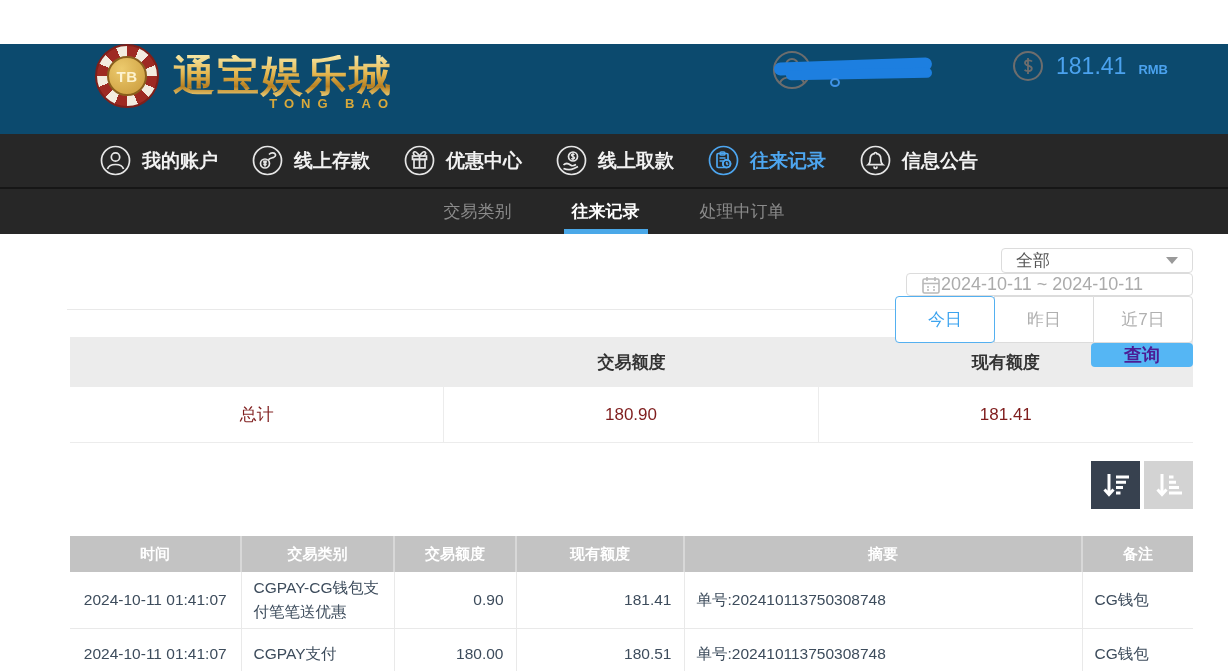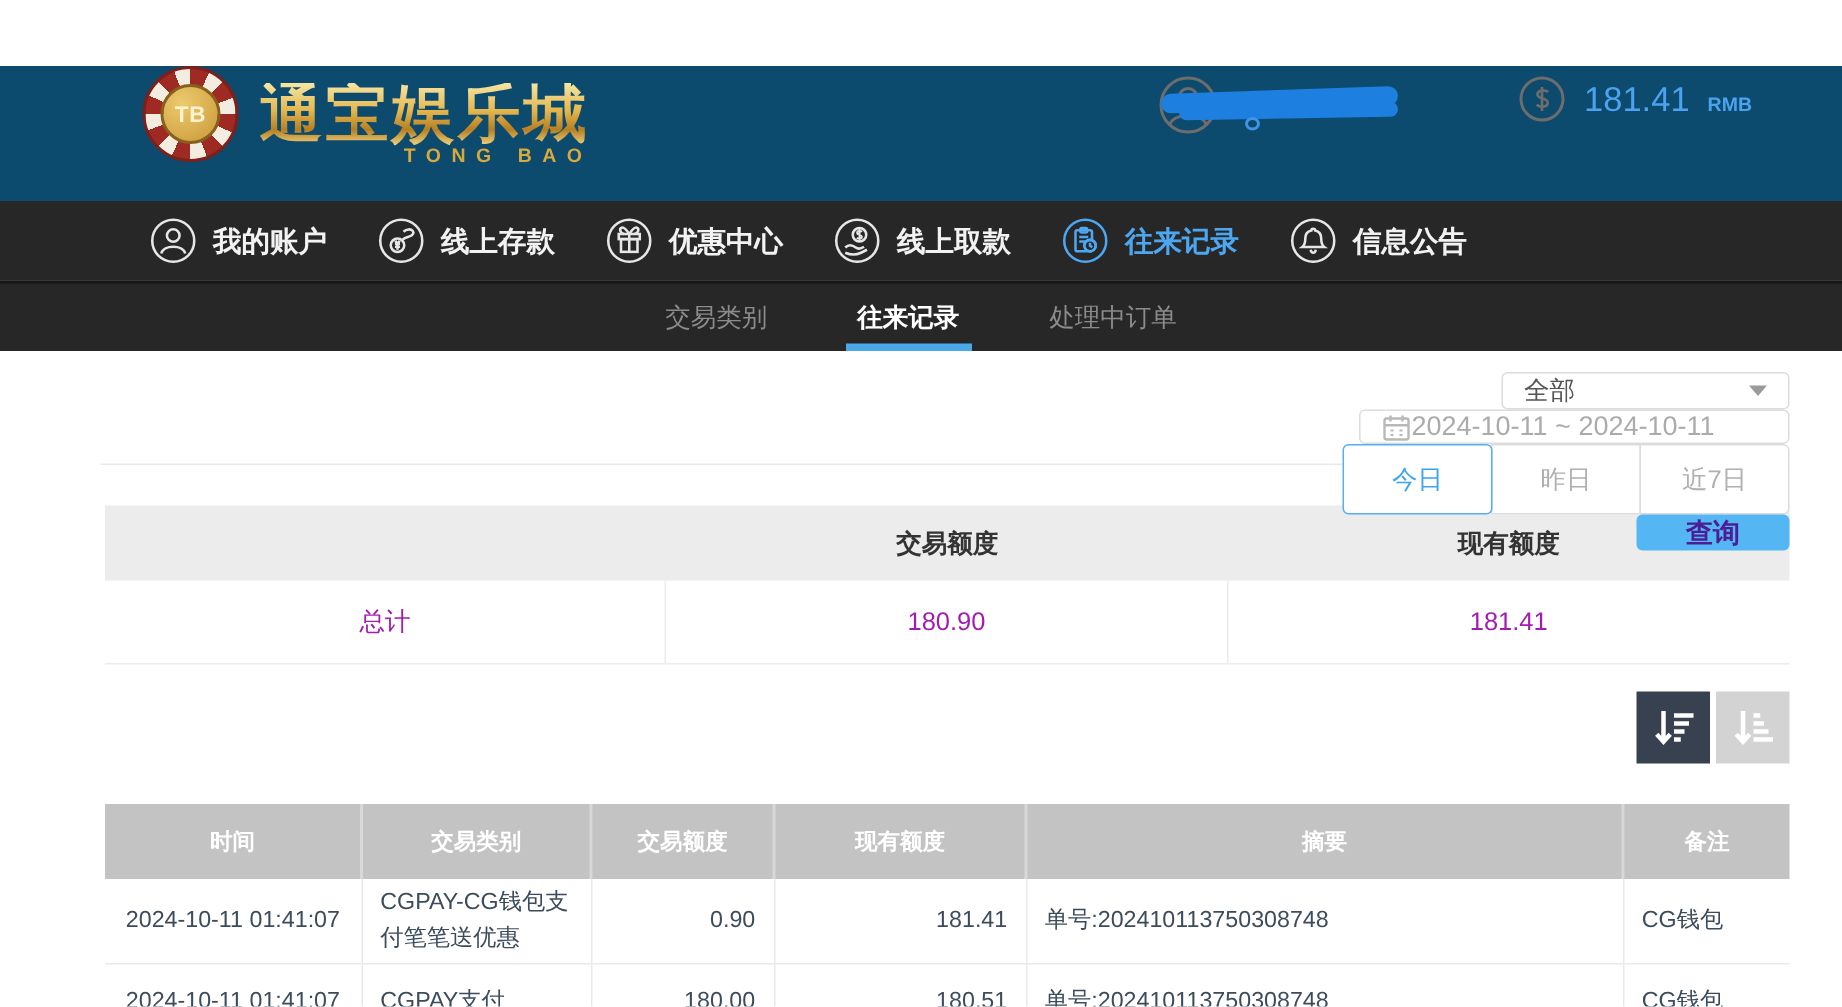--- a/index.html
+++ b/index.html
@@ -67,35 +67,35 @@
   .seg-btn.active { border:1px solid #54b0f0; color:#3da4ef; z-index:2; border-radius:4px; }
   .search-btn { width:102px; height:48px; margin-left:12px; background:#55b6f4; border:none; border-radius:4px;
           color:#4c1d95; font-size:18px; font-weight:bold; cursor:pointer; }
   .filter-sep { border:none; border-top:1px solid #e9e9e9; margin:13px 0 0 -3px; }
 
   
   .summary { margin-top:27px; width:1123px; }
   .sum-head { display:grid; grid-template-columns:1fr 1fr 1fr; background:#ececec; height:50px; }
   .sum-head div { display:flex; align-items:center; justify-content:center; font-size:17px; color:#333; font-weight:bold; }
   .sum-body { display:grid; grid-template-columns:1fr 1fr 1fr; height:56px; border-bottom:1px solid #ececec; }
-  .sum-body div { display:flex; align-items:center; justify-content:center; font-size:17px; color:#a21caf; font-weight:500;
+  .sum-body div { display:flex; align-items:center; justify-content:center; font-size:17px; color:#7f1d1d; font-weight:500;
           border-right:1px solid #ececec; }
   .sum-body div:last-child { border-right:none; }
 
   
   .sort-row { display:flex; justify-content:flex-end; margin-top:18px; gap:4px; width:1123px; }
   .sort-btn { width:49px; height:48px; display:flex; align-items:center; justify-content:center; border:none; cursor:pointer; }
   .sort-btn.desc { background:#37414f; }
   .sort-btn.asc { background:#d3d3d3; }
 
   
   .dtable { margin-top:27px; width:1123px; border-collapse:collapse; table-layout:fixed; }
   .dtable col.c1{width:171px} .dtable col.c2{width:153px} .dtable col.c3{width:122px}
   .dtable col.c4{width:168px} .dtable col.c5{width:398px} .dtable col.c6{width:111px}
-  .dtable th { background:#c3c3c3; color:#fff; font-size:15px; font-weight:bold; height:50px; text-align:center;
+  .dtable th { background:#c3c3c3; color:#fff; font-size:15px; font-weight:bold; height:36px; text-align:center;
           border-right:2px solid #d8d8d8; }
   .dtable th:last-child { border-right:none; }
   .dtable td { height:50px; font-size:15.5px; color:#3d4c5c; border-bottom:1px solid #e9e9e9;
           border-right:1px solid #e9e9e9; padding:4px 12px; background:#fff; line-height:1.55; }
   .dtable td:last-child { border-right:none; }
   .dtable td.c { text-align:center; } .dtable td.r { text-align:right; } .dtable td.l { text-align:left; }
 </style>
 </head>
 <body>
 

